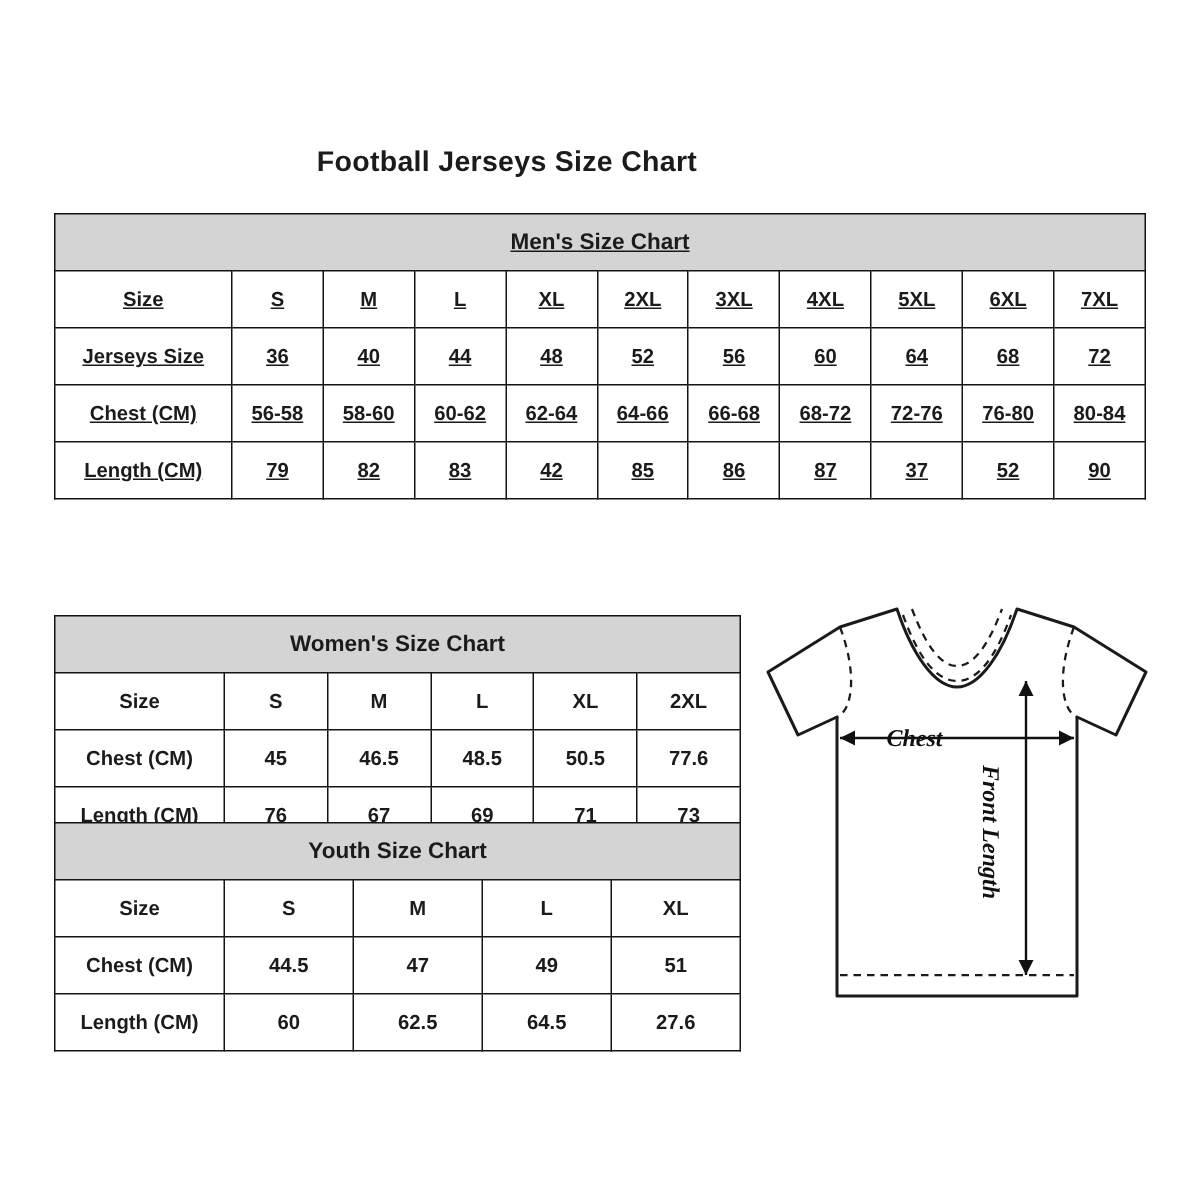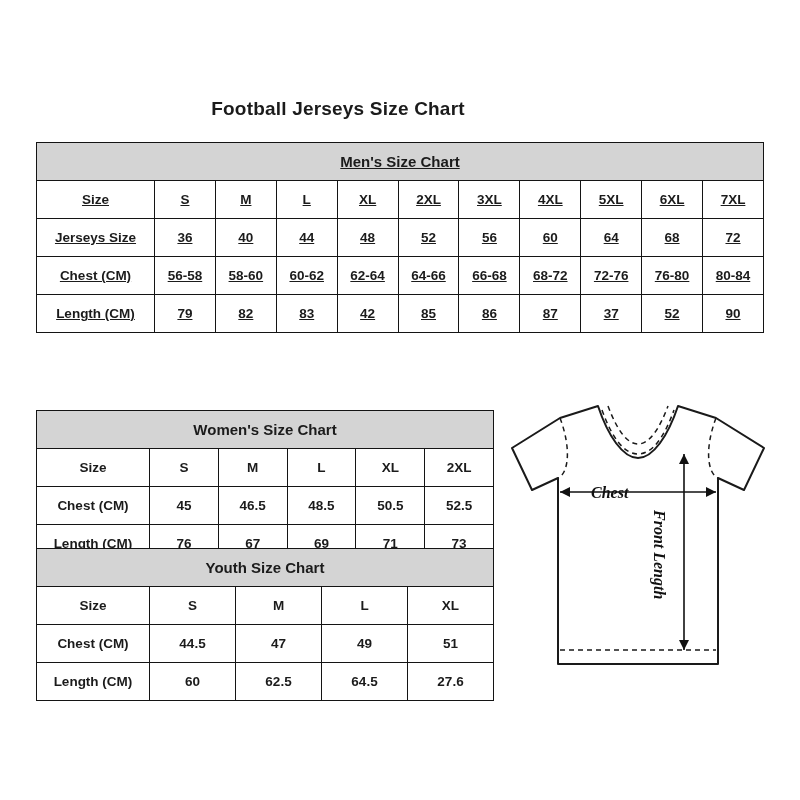--- a/index.html
+++ b/index.html
@@ -217,21 +217,21 @@
           <td>L</td>
           <td>XL</td>
           <td>2XL</td>
         </tr>
         <tr>
           <td class="rowlabel">Chest (CM)</td>
           <td>45</td>
           <td>46.5</td>
           <td>48.5</td>
           <td>50.5</td>
-          <td>52.5</td>
+          <td>77.6</td>
         </tr>
         <tr>
           <td class="rowlabel">Length (CM)</td>
           <td>76</td>
           <td>67</td>
           <td>69</td>
           <td>71</td>
           <td>73</td>
         </tr>
       </tbody>

